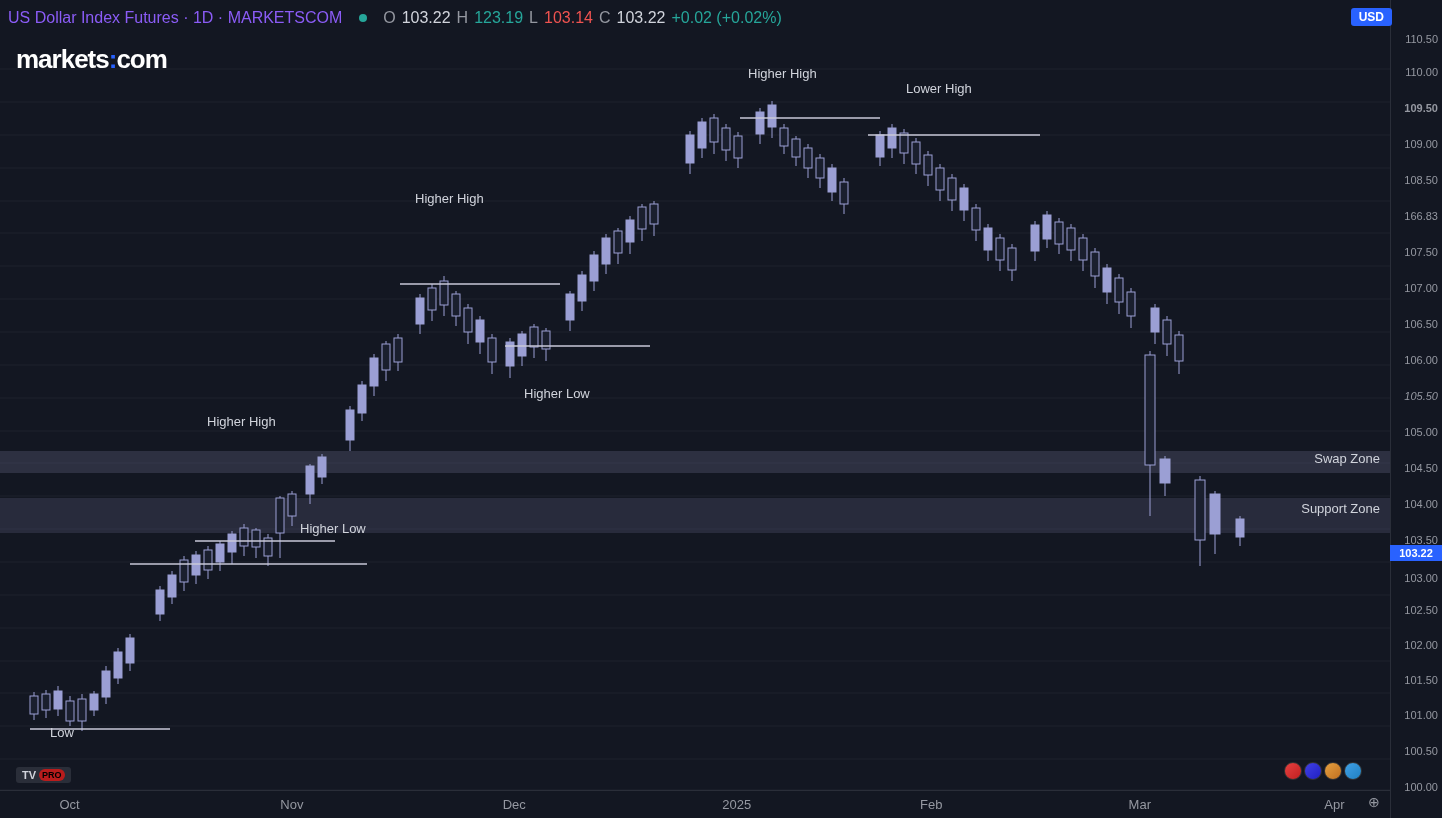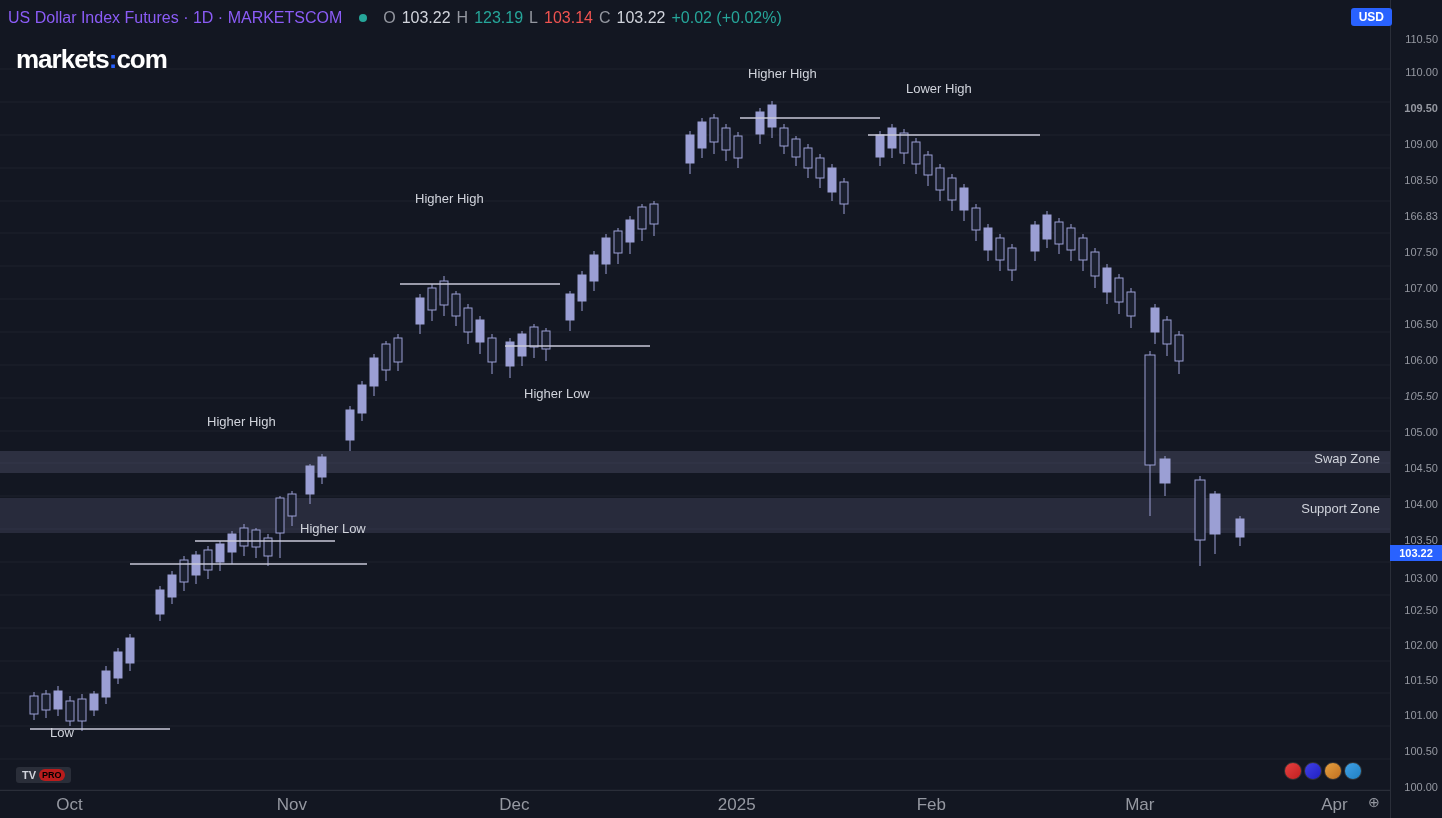--- a/index.html
+++ b/index.html
@@ -110,21 +110,21 @@
       right: 52px;
       height: 28px;
       border-top: 1px solid #2a2e39;
       display: flex;
       align-items: center;
       z-index: 5;
     }
 
     .time-label {
       position: absolute;
-      font-size: 17px;
+      font-size: 13px;
       color: #9598a1;
       transform: translateX(-50%);
     }
 
     
     #chart-area {
       position: absolute;
       top: 36px;
       left: 0;
       right: 52px;

